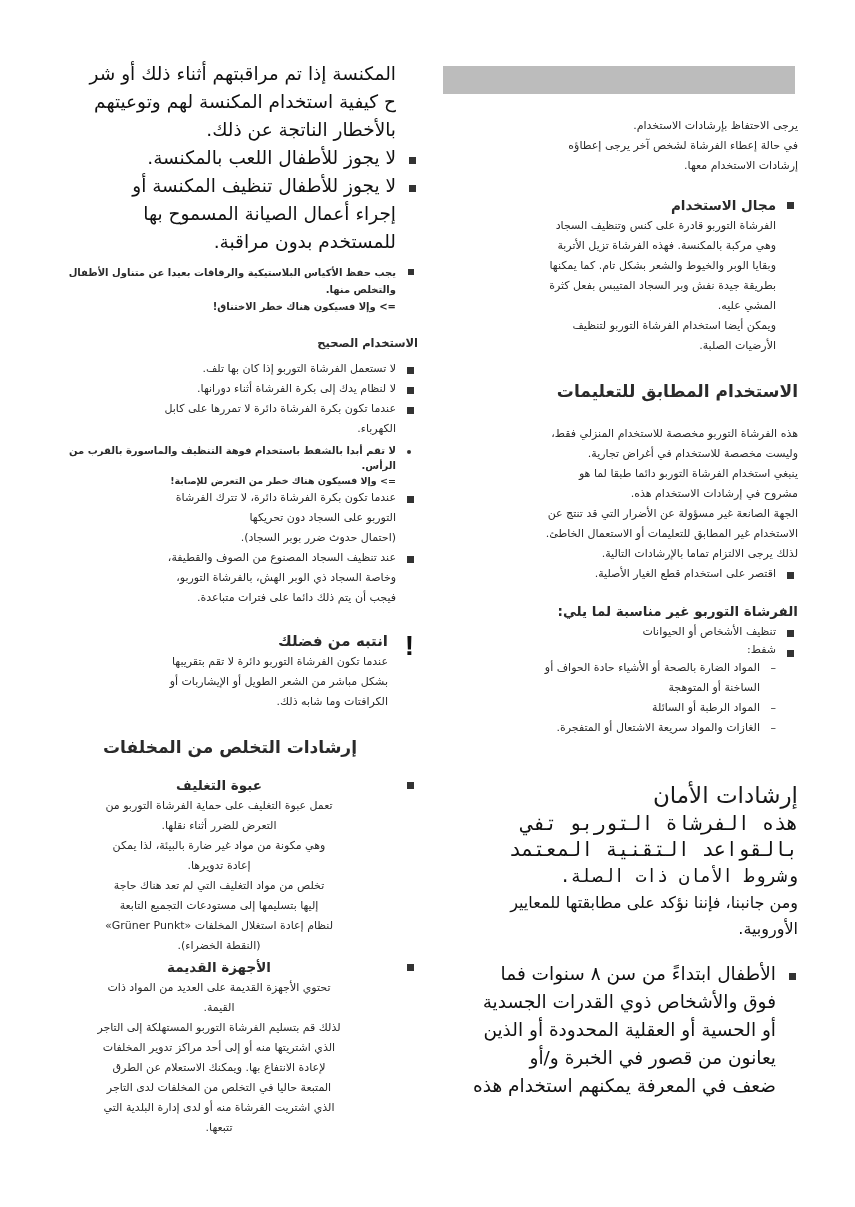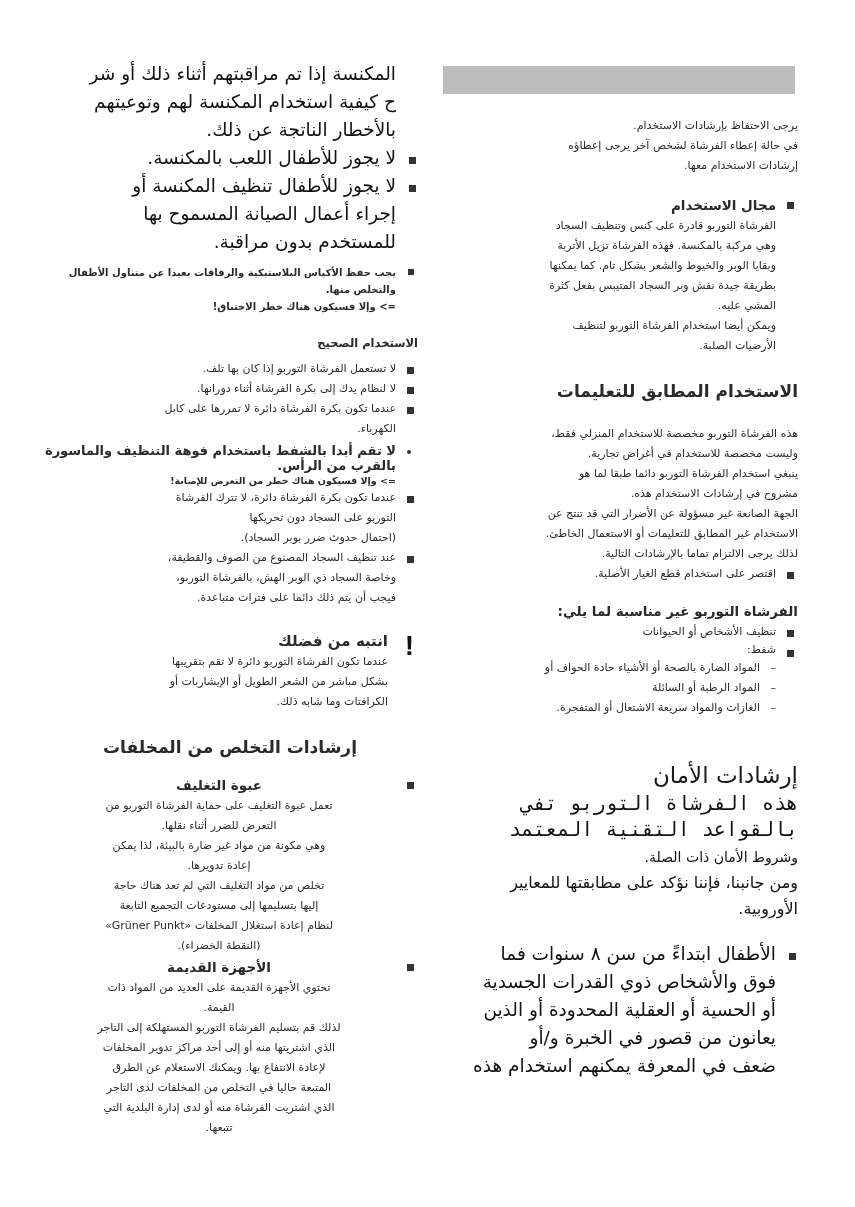--- a/index.html
+++ b/index.html
@@ -83,28 +83,29 @@
       <div class="p">لذلك يرجى الالتزام تماما بالإرشادات التالية.</div>
       <div class="p bl">اقتصر على استخدام قطع الغيار الأصلية.</div>
     </div>
   </div>
 
   <div style="margin-top:16px;">
     <div class="h-sub">الفرشاة التوربو غير مناسبة لما يلي:</div>
     <div class="p bl">تنظيف الأشخاص أو الحيوانات</div>
     <div class="p bl" style="line-height:16px;">شفط:</div>
     <div class="p dash">المواد الضارة بالصحة أو الأشياء حادة الحواف أو</div>
+    <div class="p dash-cont">الساخنة أو المتوهجة</div>
     <div class="p dash">المواد الرطبة أو السائلة</div>
     <div class="p dash">الغازات والمواد سريعة الاشتعال أو المتفجرة.</div>
   </div>
 
   <div style="margin-top:40px;">
     <div class="h-large">إرشادات الأمان</div>
     <div class="big" style="font-size:20px;line-height:26px;font-family:Liberation Mono, monospace;">هذه الفرشاة التوربو تفي بالقواعد التقنية المعتمد</div>
-    <div class="big" style="font-size:14px;line-height:26px;">وشروط الأمان ذات الصلة.</div>
+    <div class="big" style="font-size:18px;line-height:26px;font-family:Liberation Mono, monospace;">وشروط الأمان ذات الصلة.</div>
     <div class="big" style="font-size:16px;line-height:26px;">ومن جانبنا، فإننا نؤكد على مطابقتها للمعايير</div>
     <div class="big" style="font-size:16px;line-height:26px;">الأوروبية.</div>
 
     <div class="bl big-bl" style="margin-top:18px;">
       <div class="big">الأطفال ابتداءً من سن ٨ سنوات فما</div>
       <div class="big">فوق والأشخاص ذوي القدرات الجسدية</div>
       <div class="big">أو الحسية أو العقلية المحدودة أو الذين</div>
       <div class="big">يعانون من قصور في الخبرة و/أو</div>
       <div class="big">ضعف في المعرفة يمكنهم استخدام هذه</div>
     </div>
@@ -135,21 +136,21 @@
   <div style="margin-top:18px;">
     <div class="h-small">الاستخدام الصحيح</div>
     <div style="margin-top:6px;">
       <div class="p bl">لا تستعمل الفرشاة التوربو إذا كان بها تلف.</div>
       <div class="p bl">لا لنظام يدك إلى بكرة الفرشاة أثناء دورانها.</div>
       <div class="bl">
         <div class="p">عندما تكون بكرة الفرشاة دائرة لا تمررها على كابل</div>
         <div class="p">الكهرباء.</div>
       </div>
       <div class="bl dot" style="margin-top:4px;">
-        <div class="p-small" style="font-size:13px;line-height:15px;">لا تقم أبدا بالشفط باستخدام فوهة التنظيف والماسورة بالقرب من الرأس.</div>
+        <div class="p-small" style="font-size:10px;line-height:15px;">لا تقم أبدا بالشفط باستخدام فوهة التنظيف والماسورة بالقرب من الرأس.</div>
         <div class="p-small" style="font-size:9.5px;line-height:15px;">=&gt; وإلا فسيكون هناك خطر من التعرض للإصابة!</div>
       </div>
       <div class="bl">
         <div class="p">عندما تكون بكرة الفرشاة دائرة، لا تترك الفرشاة</div>
         <div class="p">التوربو على السجاد دون تحريكها</div>
         <div class="p">(احتمال حدوث ضرر بوبر السجاد).</div>
       </div>
       <div class="bl">
         <div class="p">عند تنظيف السجاد المصنوع من الصوف والقطيفة،</div>
         <div class="p">وخاصة السجاد ذي الوبر الهش، بالفرشاة التوربو،</div>

